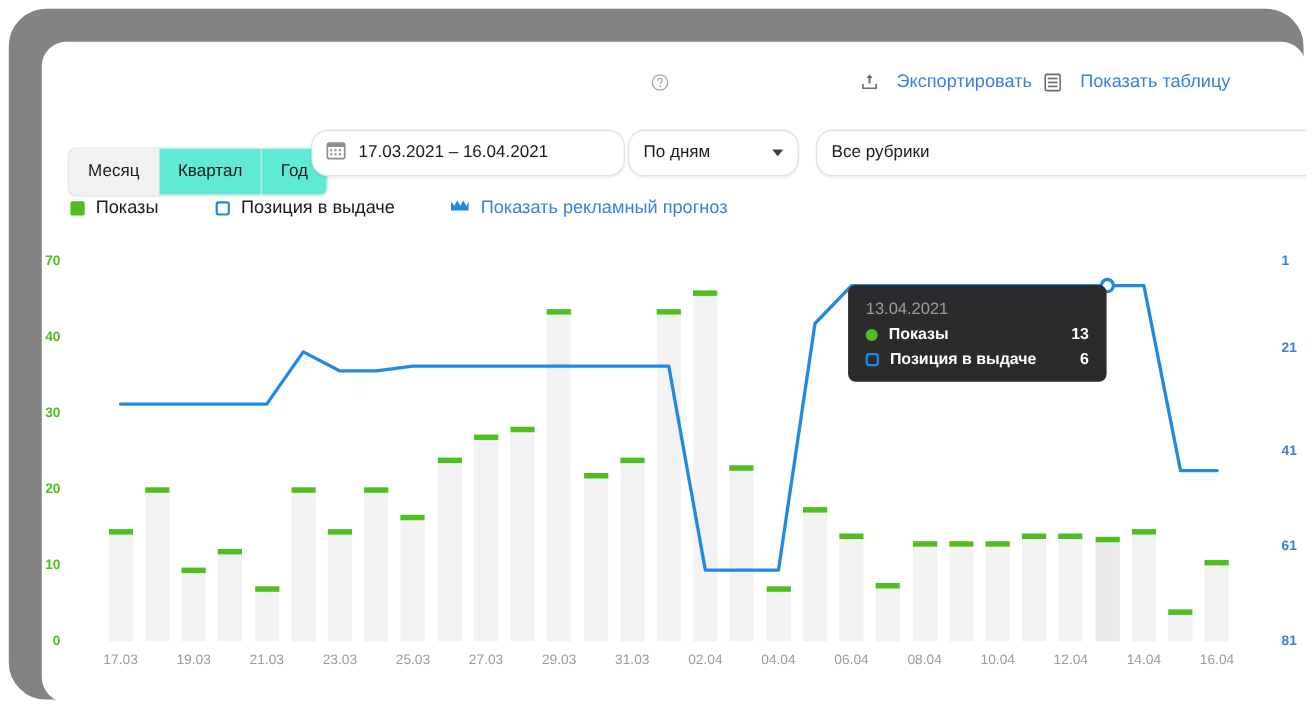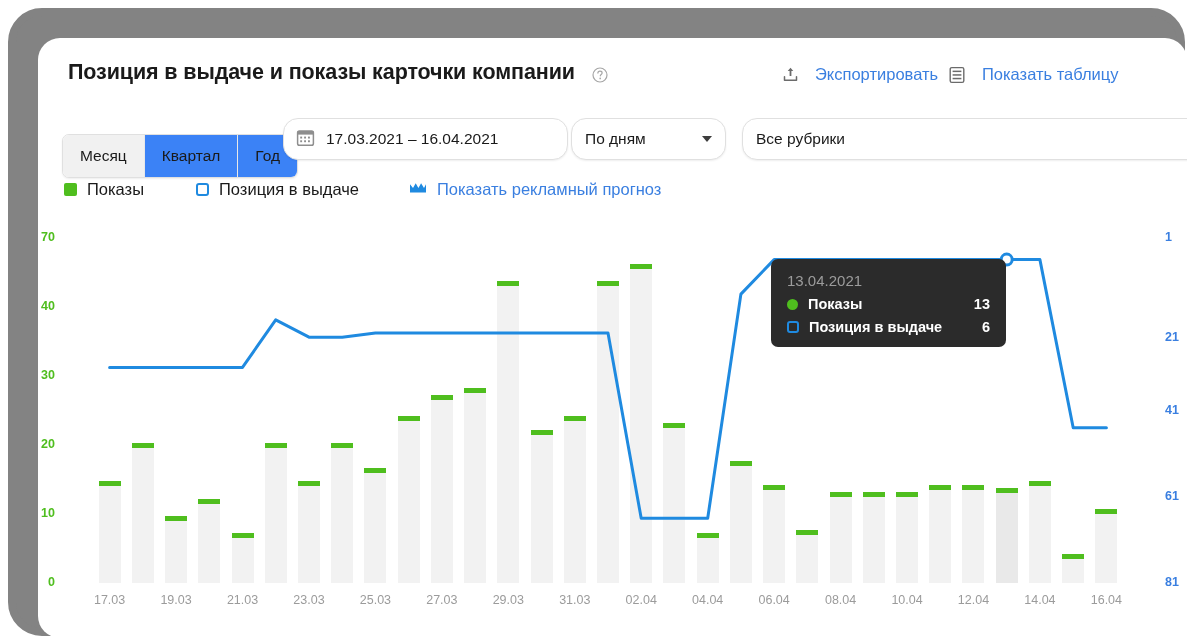--- a/index.html
+++ b/index.html
@@ -117,21 +117,21 @@
   }
   .seg {
     display: flex;
     align-items: center;
     justify-content: center;
     padding: 0 17px;
     font-size: 15.5px;
     color: #1a1a1a;
     cursor: pointer;
     border-right: 1px solid #e8e8e8;
-    background: #3b82f6;
+    background: #5eead4;
     height: 100%;
     box-sizing: border-box;
     white-space: nowrap;
   }
   .seg:last-child { border-right: none; }
   .seg.active { background: #f1f1f1; }
 
   #daterange {
     left: 245px;
     width: 285px;
@@ -290,21 +290,20 @@
     flex: none;
   }
 </style>
 </head>
 <body>
 
 <div id="frame">
   <div id="card">
 
     <div id="header">
-      <div id="page-title">Позиция в выдаче и показы карточки компании</div>
       <span id="help-icon">
         <svg width="16" height="16" viewBox="0 0 16 16">
           <circle cx="8" cy="8" r="7" fill="none" stroke="#a6a6a6" stroke-width="1.2"></circle>
           <path d="M5.9 6.1c0-1.2 1-1.9 2.1-1.9 1.2 0 2.1.7 2.1 1.8 0 1.4-1.8 1.5-1.8 2.8" fill="none" stroke="#a6a6a6" stroke-width="1.2" stroke-linecap="round"></path>
           <circle cx="8.2" cy="11.4" r="0.85" fill="#a6a6a6"></circle>
         </svg>
       </span>
 
       <div id="export-action" class="hdr-action">
         <span class="ico">
@@ -490,21 +489,21 @@
         <div id="yticks-left">
             <div class="ytick left" style="top: 337px;">0</div>
             <div class="ytick left" style="top: 268px;">10</div>
             <div class="ytick left" style="top: 199px;">20</div>
             <div class="ytick left" style="top: 130px;">30</div>
             <div class="ytick left" style="top: 61px;">40</div>
             <div class="ytick left" style="top: -8px;">70</div>
           </div>
         <div id="yticks-right">
             <div class="ytick right" style="top: -8px;">1</div>
-            <div class="ytick right" style="top: 92px;">21</div>
+            <div class="ytick right" style="top: 71px;">21</div>
             <div class="ytick right" style="top: 164.5px;">41</div>
             <div class="ytick right" style="top: 250.75px;">61</div>
             <div class="ytick right" style="top: 337px;">81</div>
           </div>
         <div id="xticks">
             <div class="xtick" style="left: 16.6129px;">17.03</div>
             <div class="xtick" style="left: 83.0645px;">19.03</div>
             <div class="xtick" style="left: 149.516px;">21.03</div>
             <div class="xtick" style="left: 215.968px;">23.03</div>
             <div class="xtick" style="left: 282.419px; text-align: center;">25.03</div>

